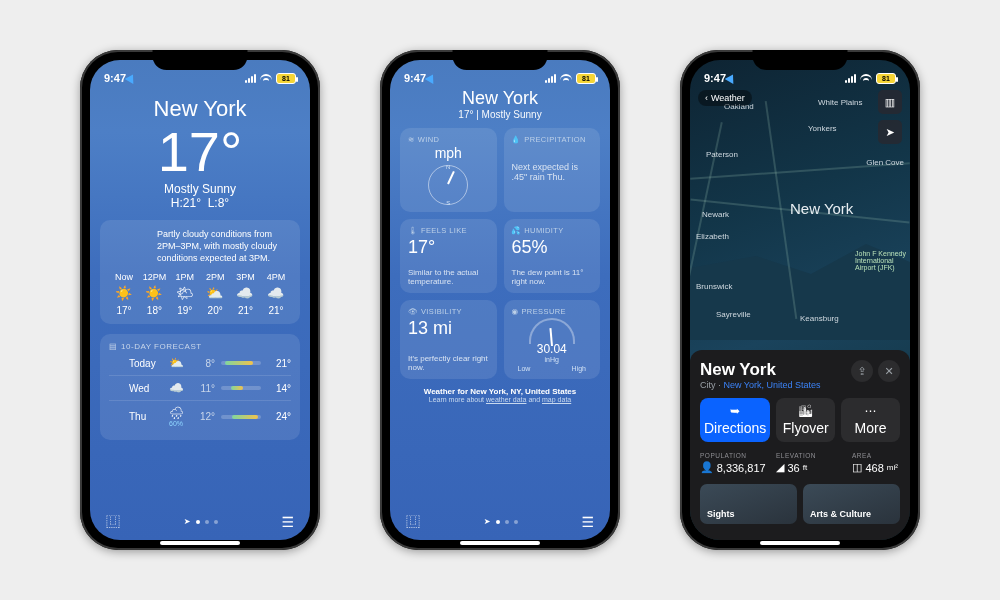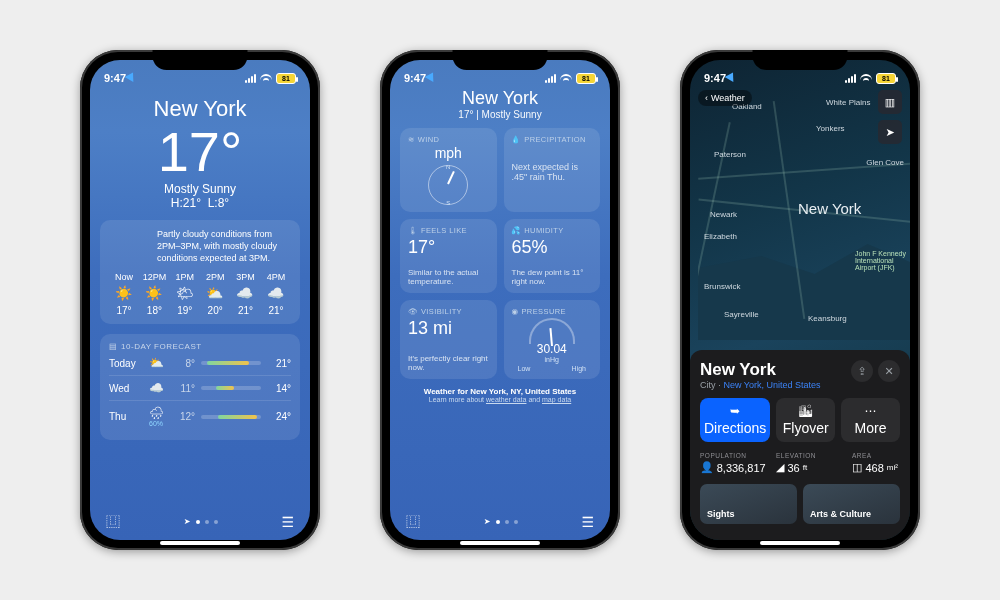--- a/index.html
+++ b/index.html
@@ -40,21 +40,21 @@
   .bg-weather {
     background: linear-gradient(180deg,#4a7bbf 0%,#4d7fc6 15%,#3d6dbd 45%,#3764b7 100%);
   }
   .bg-map {
     background: linear-gradient(160deg,#0e2433 0%, #123548 30%, #1a435c 55%, #0d2a31 100%);
   }
   .statusbar {
     height: 26px; display: flex; justify-content: space-between; align-items: flex-end;
     padding: 0 14px 2px; font-size: 11px; font-weight: 600; position: relative; z-index: 15;
   }
-  .sb-left { display:flex; align-items:flex-start; }
+  .sb-left { display:flex; align-items:center; }
   .sb-right { display:flex; align-items:center; gap:4px; }
   .loc-arrow { width:0;height:0;border-left:5px solid transparent;border-right:5px solid transparent;border-bottom:8px solid #49aaff; transform: rotate(30deg); }
   .sig { display:flex; gap:1px; align-items:flex-end;}
   .sig span { width:2px; background:#fff; border-radius:1px;}
   .sig span:nth-child(1){height:3px}.sig span:nth-child(2){height:5px}.sig span:nth-child(3){height:7px}.sig span:nth-child(4){height:9px}
   .wifi { width:12px;height:9px; position:relative; }
   .wifi::before{content:"";position:absolute;inset:0;border:2px solid #fff;border-bottom:none;border-left:none;border-right:none;border-radius:10px 10px 0 0;}
   .wifi::after{content:"";position:absolute;left:3px;top:4px;width:6px;height:4px;border:2px solid #fff;border-bottom:none;border-left:none;border-right:none;border-radius:6px 6px 0 0;}
   .batt { width:20px;height:11px;border:1px solid #fff;border-radius:3px;position:relative;background:#f5d536;color:#000;font-size:7px;font-weight:700;display:flex;align-items:center;justify-content:center;}
   .batt::after{content:"";position:absolute;right:-3px;top:3px;width:2px;height:5px;background:#fff;border-radius:1px;}
@@ -74,21 +74,21 @@
     margin-top: 10px;
   }
   .card-header { font-size:8px; letter-spacing:.5px; color:#c8d6ea; display:flex; align-items:center; gap:4px;}
   .p1-summary { font-size:9px; line-height:1.35;margin-left:48px; }
   .hourly { display:flex; justify-content:space-between; margin-top:8px; }
   .hour { text-align:center; font-size:9px; width:30px;}
   .hour .t { font-size:10px; margin-top:4px; }
   .hour .ic { font-size:14px; margin:3px 0;}
   .daily-row { display:flex; align-items:center; gap:6px; font-size:10px; padding:5px 0; border-top:1px solid rgba(255,255,255,.12);}
   .daily-row:first-of-type{border-top:none;}
-  .daily-row .day{width:34px;}
+  .daily-row .day{width:34px;margin-left:20px;}
   .daily-row .ic{width:18px;font-size:12px;}
   .daily-row .lo{width:22px;color:#c8d6ea;text-align:right;}
   .daily-row .bar{flex:1;height:4px;background:rgba(255,255,255,.2);border-radius:3px;position:relative;overflow:hidden;}
   .daily-row .fill{position:absolute;top:0;height:100%;border-radius:3px;background:linear-gradient(90deg,#7fd6a0,#f2c24b);}
   .daily-row .hi{width:24px;text-align:right;}
   .pop{font-size:7px;color:#8fd5ff;}
   .bottombar { position:absolute; bottom:10px; left:0; right:0; display:flex; justify-content:space-between; align-items:center; padding:0 16px; }
   .dots{display:flex;gap:5px;align-items:center;}
   .dot{width:4px;height:4px;border-radius:50%;background:rgba(255,255,255,.4);}
   .dot.on{background:#fff;}
@@ -113,21 +113,21 @@
   .gauge-unit{text-align:center;font-size:7px;color:#cfe0f4;}
   .openmaps{background:rgba(255,255,255,.10);border-radius:10px;padding:7px 9px;margin-top:7px;display:flex;justify-content:space-between;align-items:center;font-size:9px;color:#cde0f6;}
   .footer-attr{text-align:center;font-size:8px;margin-top:8px;}
   .footer-attr .sm{font-size:7px;color:#c7d8ee;}
   .footer-attr .ul{text-decoration:underline;}
 
   
   .backpill{position:absolute;top:30px;left:8px;font-size:9px;background:rgba(0,0,0,.4);padding:3px 7px;border-radius:11px;display:flex;align-items:center;gap:3px;z-index:10;}
   .map-ctrls{position:absolute;top:30px;right:8px;display:flex;flex-direction:column;gap:6px;z-index:10;}
   .map-ctrl{width:24px;height:24px;background:rgba(40,40,48,.8);border-radius:5px;display:flex;align-items:center;justify-content:center;font-size:11px;}
-  .map-surface{position:absolute;inset:0;overflow:hidden;margin-left:8px;}
+  .map-surface{position:absolute;inset:0;overflow:hidden;}
   .map-surface .road{position:absolute;background:rgba(160,200,180,.22);}
   .map-surface .water{position:absolute;background:#16384b;}
   .map-surface .lbl{position:absolute;font-size:8px;color:#cfd8df;white-space:nowrap;}
   .map-surface .biglbl{position:absolute;font-size:15px;font-weight:500;color:#e8eef2;}
   .sheet{position:absolute;left:0;right:0;bottom:0;background:#1c1c1e;border-top-left-radius:12px;border-top-right-radius:12px;padding:10px 10px 16px;}
   .sheet h2{font-size:17px;font-weight:600;}
   .sheet-sub{font-size:9px;color:#9aa0a6;}
   .sheet-sub .link{color:#3b82f6;}
   .sheet-top{display:flex;align-items:flex-start;justify-content:space-between;}
   .sheet-ic{width:22px;height:22px;border-radius:11px;background:#2c2c2e;display:flex;align-items:center;justify-content:center;font-size:11px;color:#9aa0a6;margin-left:5px;}

